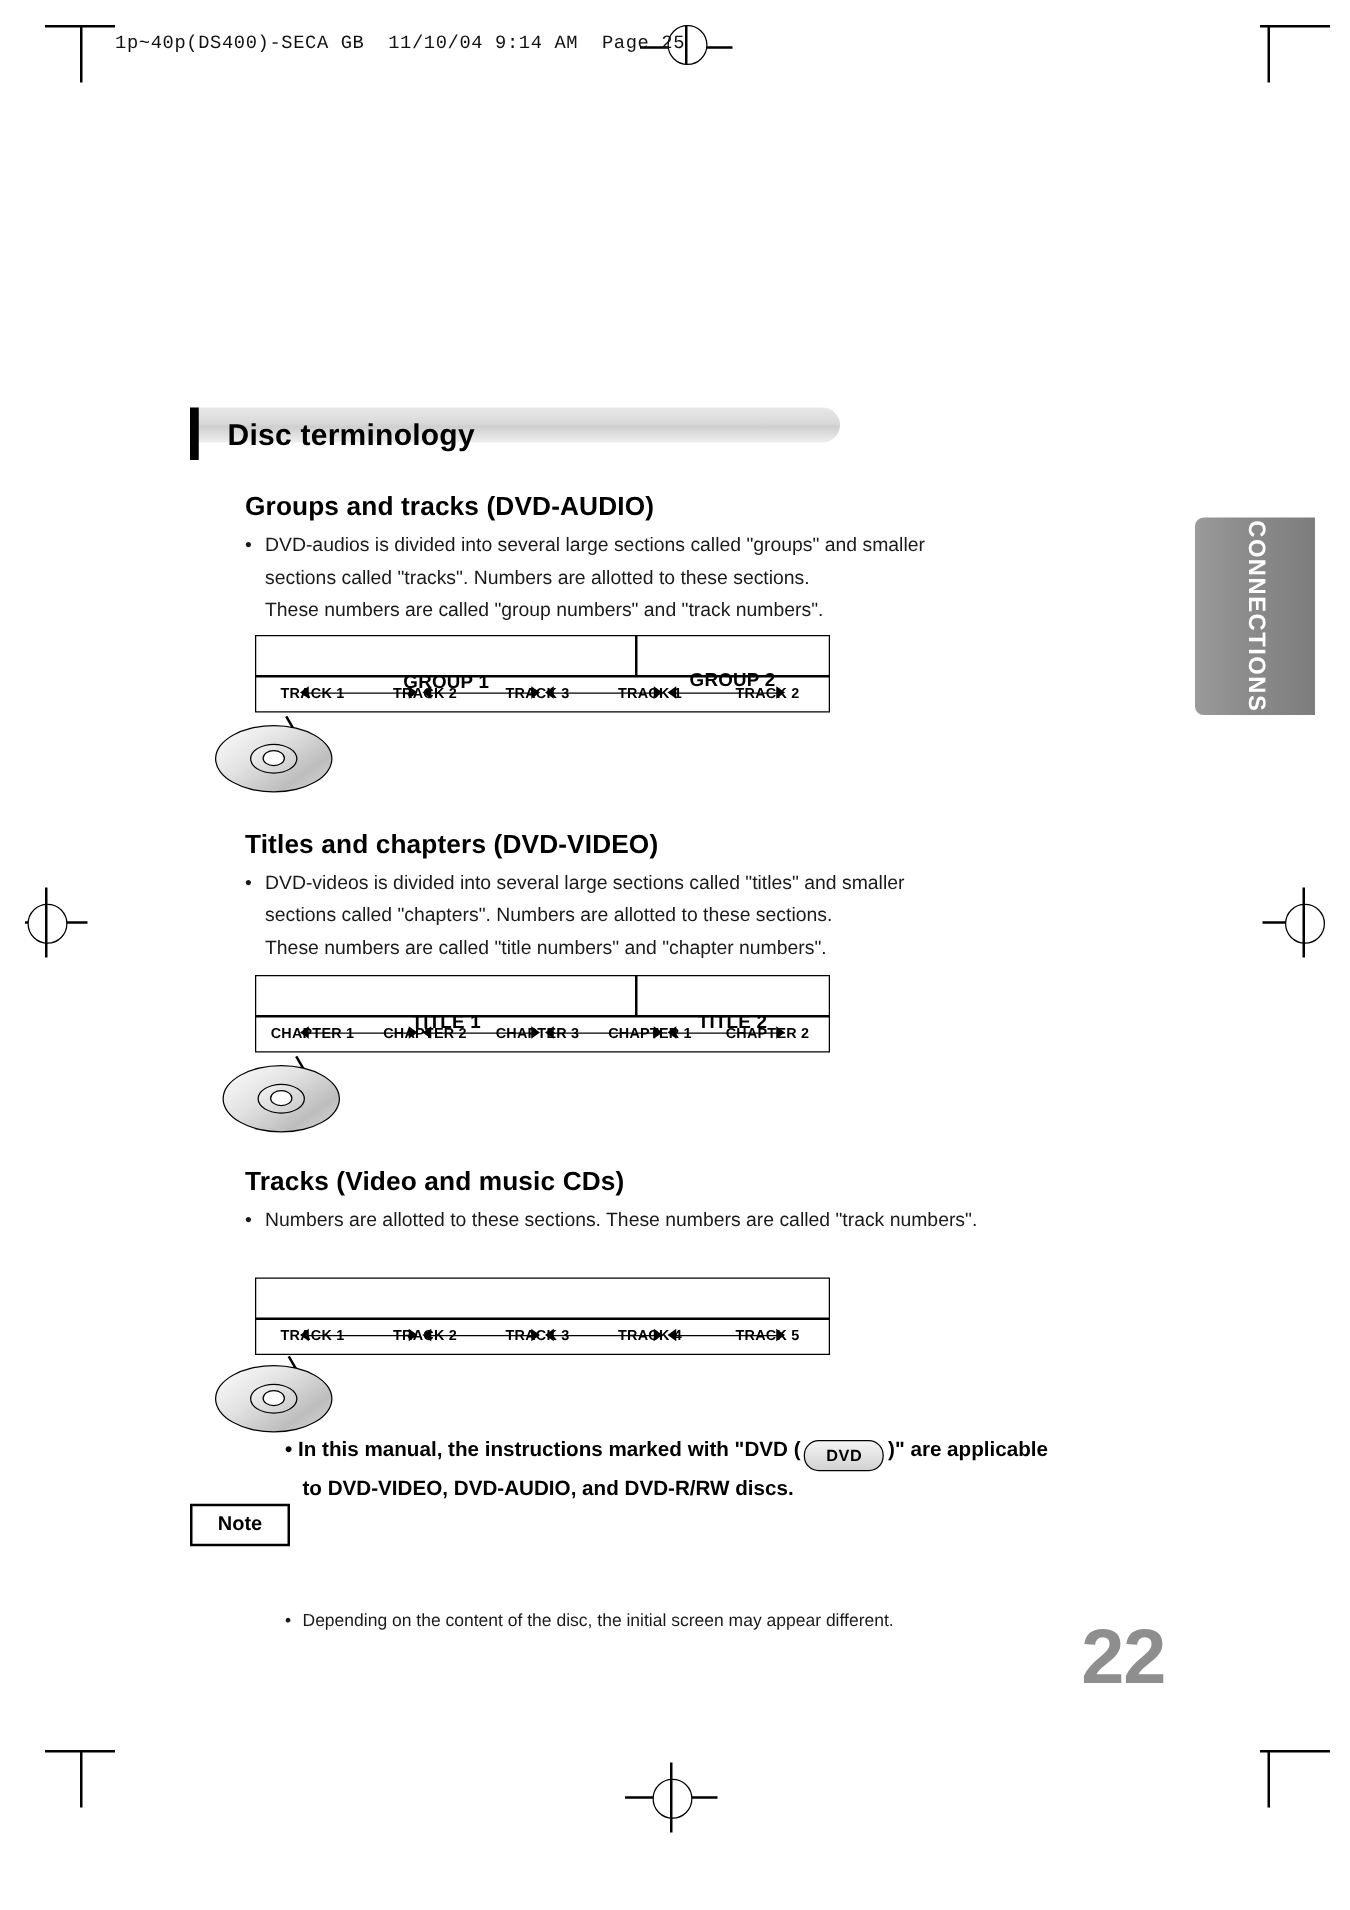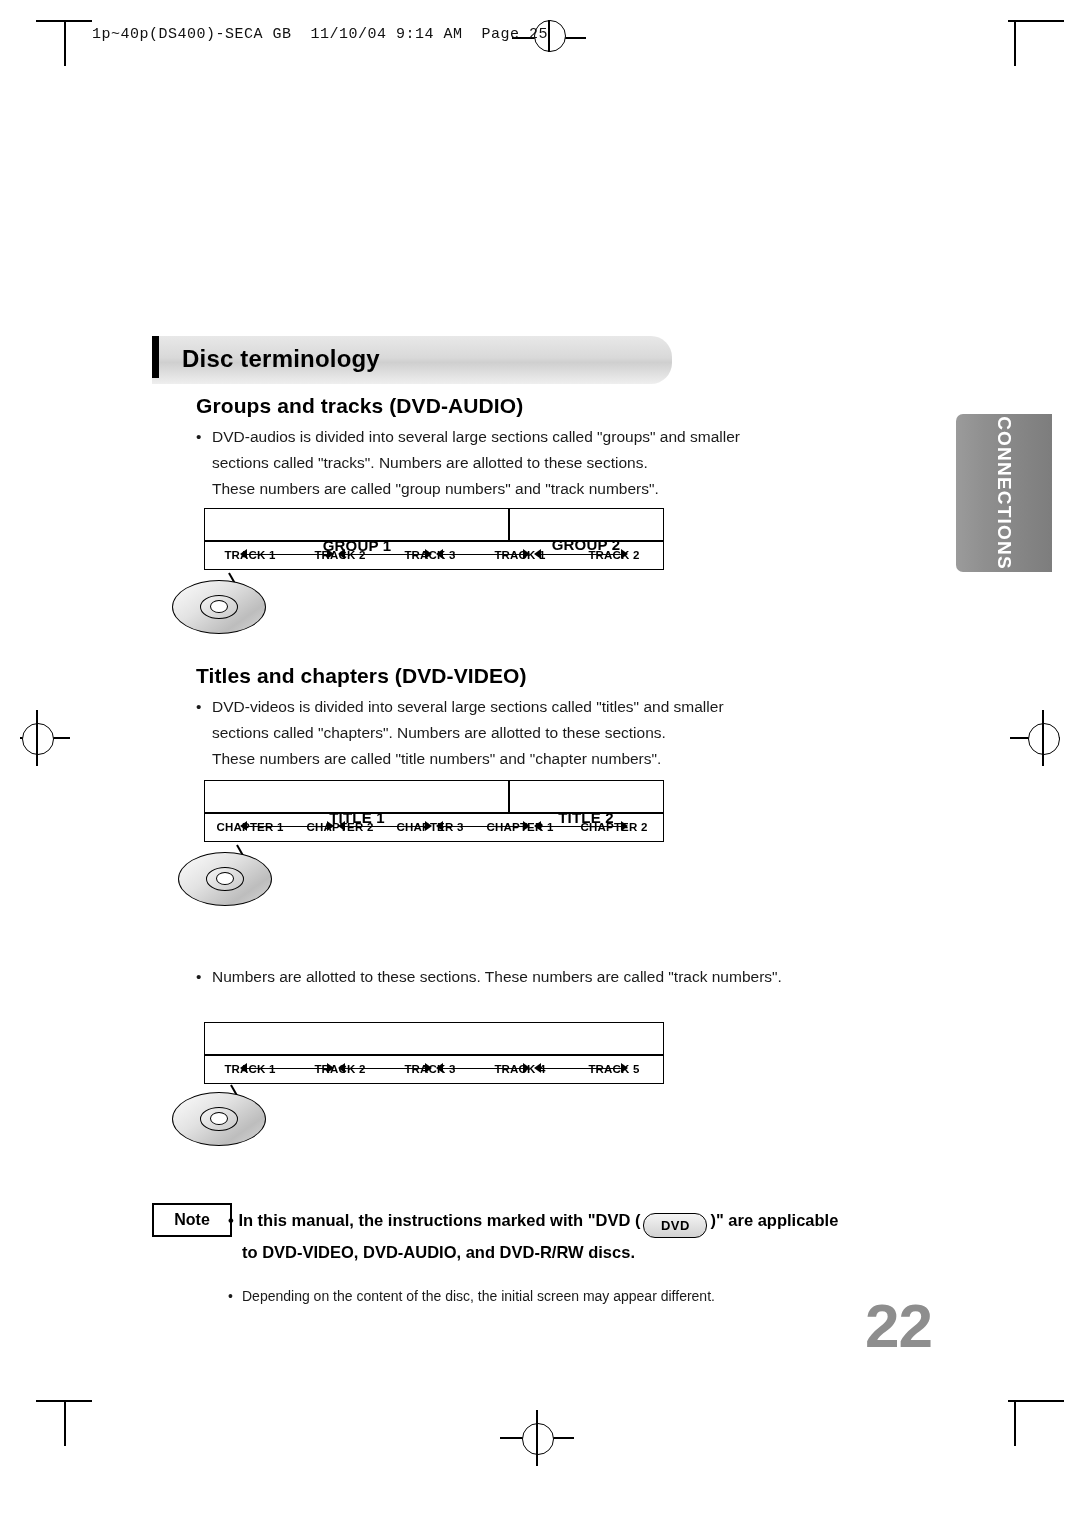--- a/index.html
+++ b/index.html
@@ -27,22 +27,22 @@
     font-family:"Liberation Mono", monospace;
     font-size:15px;
     letter-spacing:0.5px;
     color:#111;
     white-space:pre;
   }
 
   
   .titlebar {
     position:absolute;
-    left:152px; top:336px;
-    width:520px; height:48px;
+    left:152px; top:326px;
+    width:520px; height:28px;
     background:linear-gradient(to bottom,#e8e8e8 0%,#d9d9d9 45%,#cfcfcf 55%,#efefef 100%);
     border-radius:0 21px 21px 0;
   }
   .titlebar .bar {
     position:absolute; left:0; top:0; width:7px; height:42px; background:#000;
   }
   .titlebar .txt {
     position:absolute; left:30px; top:9px;
     font-size:24px; font-weight:bold; color:#000;
     letter-spacing:0.2px;
@@ -313,20 +313,21 @@
     </div>
   </div>
 
   <div class="disc" style="left:178px; top:852px;">
     <div class="stem" style="left:62px; top:-8px; width:1.8px; height:16px; transform:rotate(-30deg);"></div>
     <div class="outer"></div>
     <div class="inner1"></div>
     <div class="inner2"></div>
   </div>
 
+  <div class="h2" style="left:196px; top:934px;">Tracks (Video and music CDs)</div>
 
   <div class="para" style="left:196px; top:964px; width:760px;">
     <span class="bullet">•</span>
     <span class="ptxt">Numbers are allotted to these sections. These numbers are called "track numbers".</span>
   </div>
 
   <div class="diagram" style="left:204px; top:1022px; width:460px; height:62px;">
     <div class="dbox" style="left:0; top:0; width:460px; height:62px;"></div>
     <div class="hsep" style="left:0; top:32px; width:460px;"></div>
 
@@ -363,21 +364,21 @@
   <div class="disc" style="left:172px; top:1092px;">
     <div class="stem" style="left:62px; top:-8px; width:1.8px; height:16px; transform:rotate(-30deg);"></div>
     <div class="outer"></div>
     <div class="inner1"></div>
     <div class="inner2"></div>
   </div>
 
   <div class="noteboxwrap" style="left:0; top:0; width:1080px; height:1328px;">
     <div class="notelabel" style="left:152px; top:1203px;">Note</div>
 
-    <div class="notetext" style="left:228px; top:1206px; width:700px;">
+    <div class="notetext" style="left:228px; top:1146px; width:700px;">
       <div>
         <span>•</span>
         <span>In this manual, the instructions marked with "DVD (</span><span class="dvdpill">DVD</span><span>)" are applicable</span>
       </div>
       <div style="margin-left:14px;"><span>to DVD-VIDEO, DVD-AUDIO, and DVD-R/RW discs.</span></div>
     </div>
 
     <div class="notesub" style="left:228px; top:1288px; width:720px;">
       <span class="bullet">•</span>
       <span class="ptxt">Depending on the content of the disc, the initial screen may appear different.</span>

